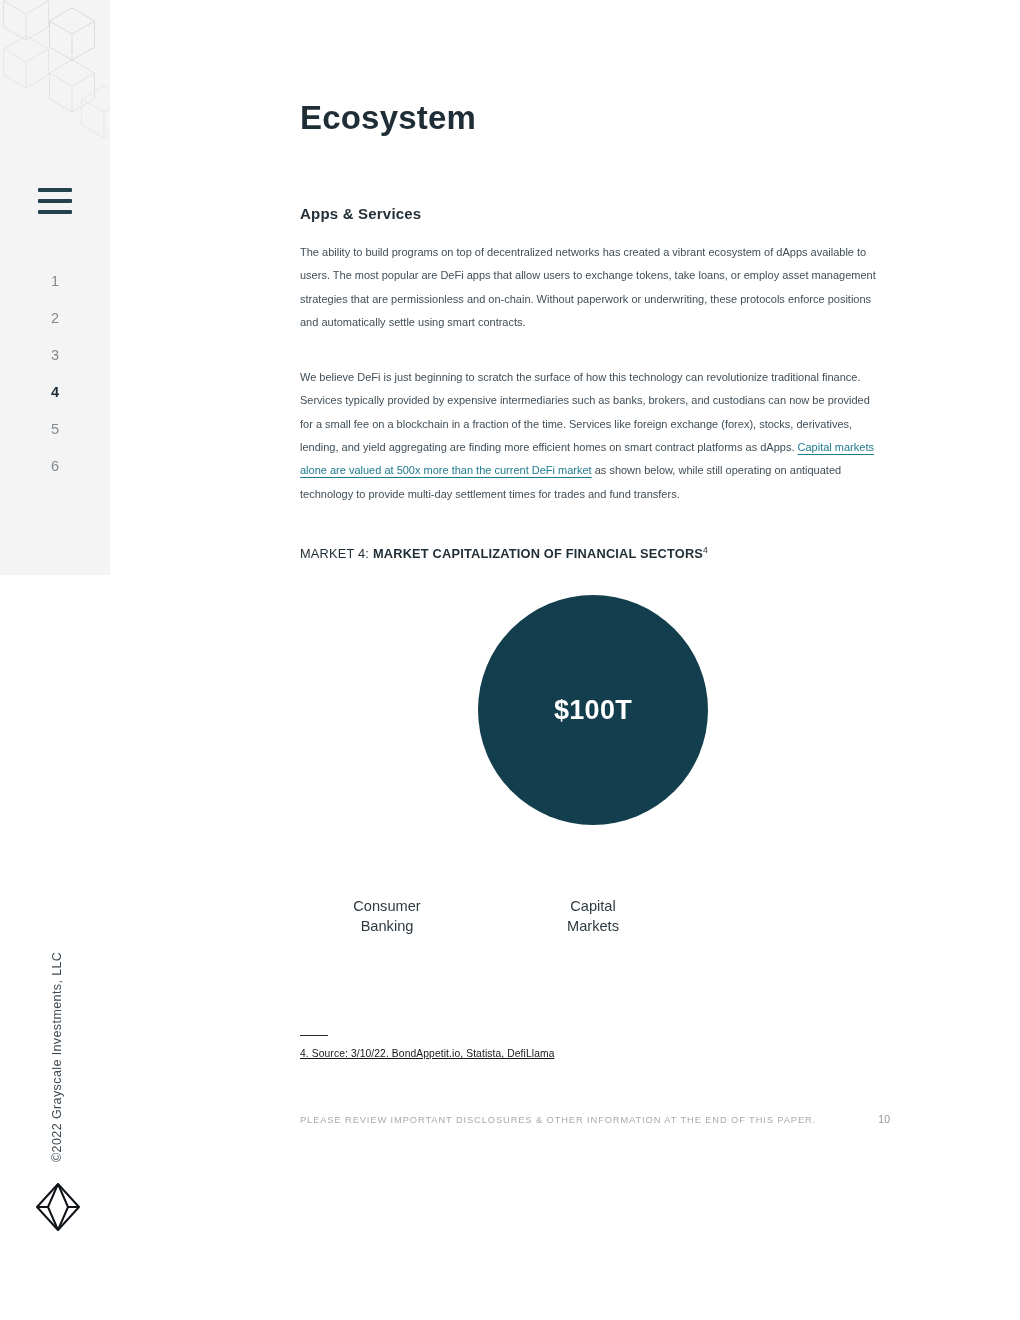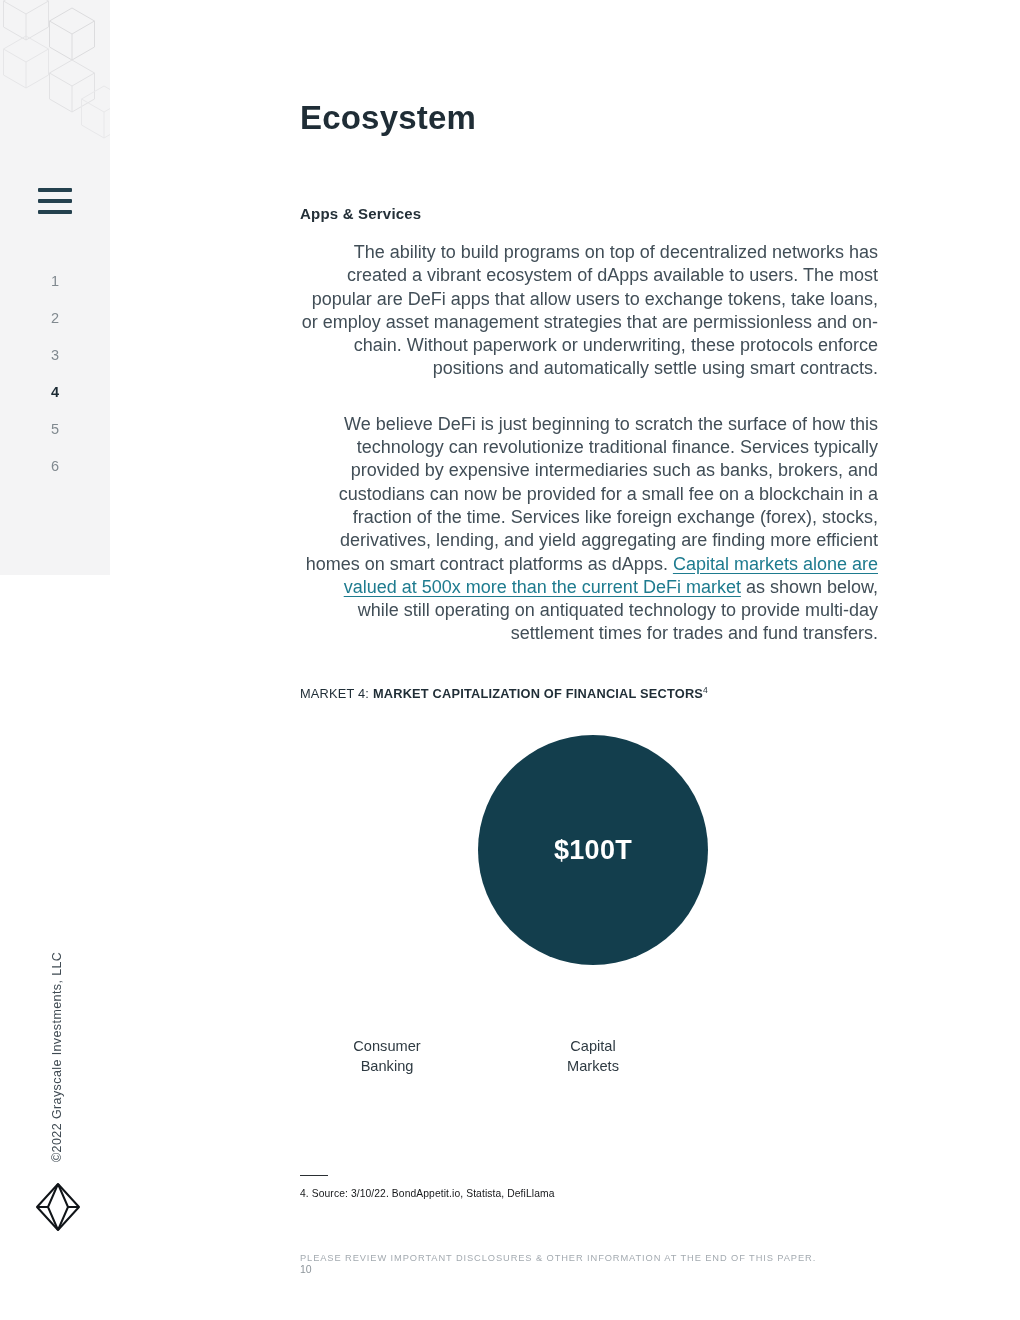--- a/index.html
+++ b/index.html
@@ -50,21 +50,21 @@
     font-size:33px; line-height:40px; font-weight:bold;
     color:#1f2d36; letter-spacing:0.2px;
   }
   .section-heading {
     margin-top:67px;
     font-size:15px; font-weight:bold; color:#243038; letter-spacing:0.2px;
   }
   .para {
     margin-top:19px;
     width:578px;
-    font-size:18px; line-height:23.3px; color:#414e57;text-align:right;
+    font-size:11px; line-height:23.3px; color:#414e57;
   }
   .para.second { margin-top:32px; }
   .body-link {
     color:#1e7b8f; text-decoration:underline; text-underline-offset:3px; cursor:pointer;
   }
 
   .figure-caption {
     margin-top:39px;
     font-size:12.8px; color:#1f2d36; letter-spacing:0.2px;
   }
@@ -98,25 +98,25 @@
     font-size:14.6px; line-height:19.5px; color:#2e3a42;
   }
 
   
   .footnote-divider {
     margin-top:92px;
     width:28px; height:0; border-top:1.5px solid #2a2f33;
   }
   .footnote-text {
     margin-top:12px;
-    font-size:10.3px; color:#16181a; letter-spacing:0.1px;
+    font-size:10.3px; color:#16181a; letter-spacing:0.1px;text-decoration:underline;
   }
   .footer-row {
     margin-top:54px; width:590px;
-    display:flex; justify-content:space-between; align-items:baseline;flex-direction:column;
+    display:flex; justify-content:space-between; align-items:baseline;
   }
   .footer-disclosure {
     font-size:9.3px; letter-spacing:0.9px; color:#a3aab0;
   }
   .footer-page-number {
     font-size:10.5px; color:#8d959b;
   }
 </style>
 </head>
 <body>

